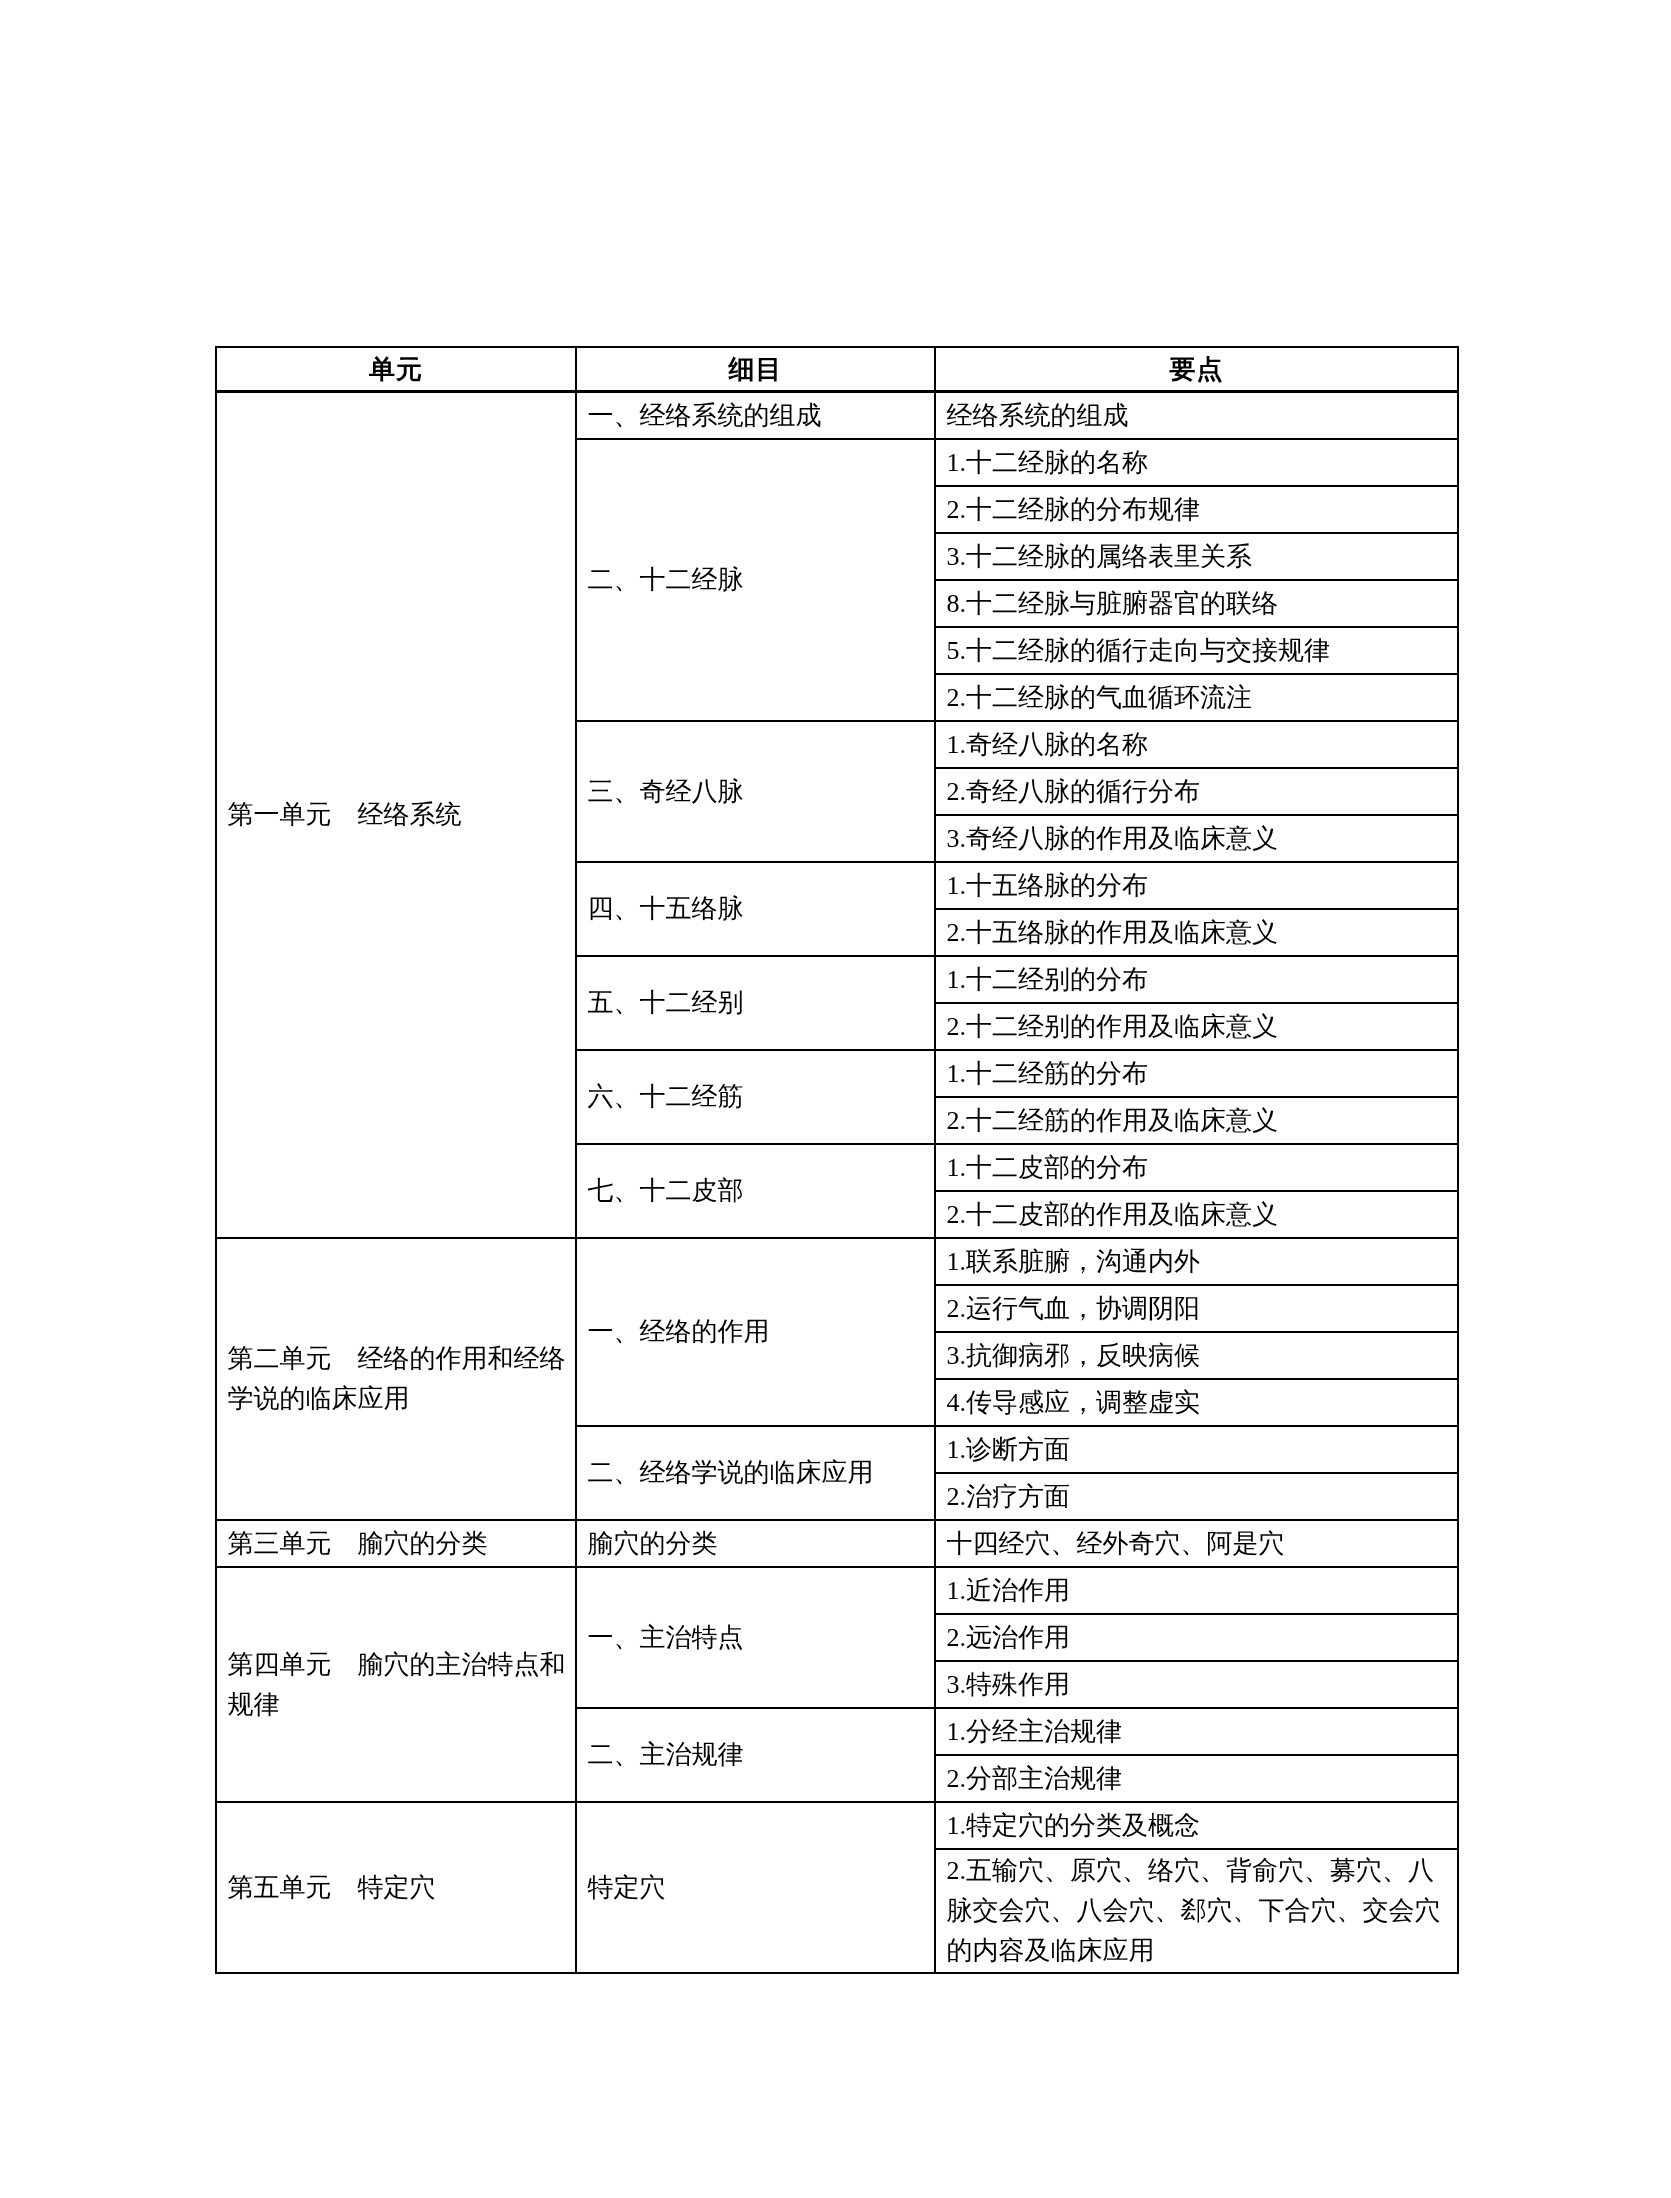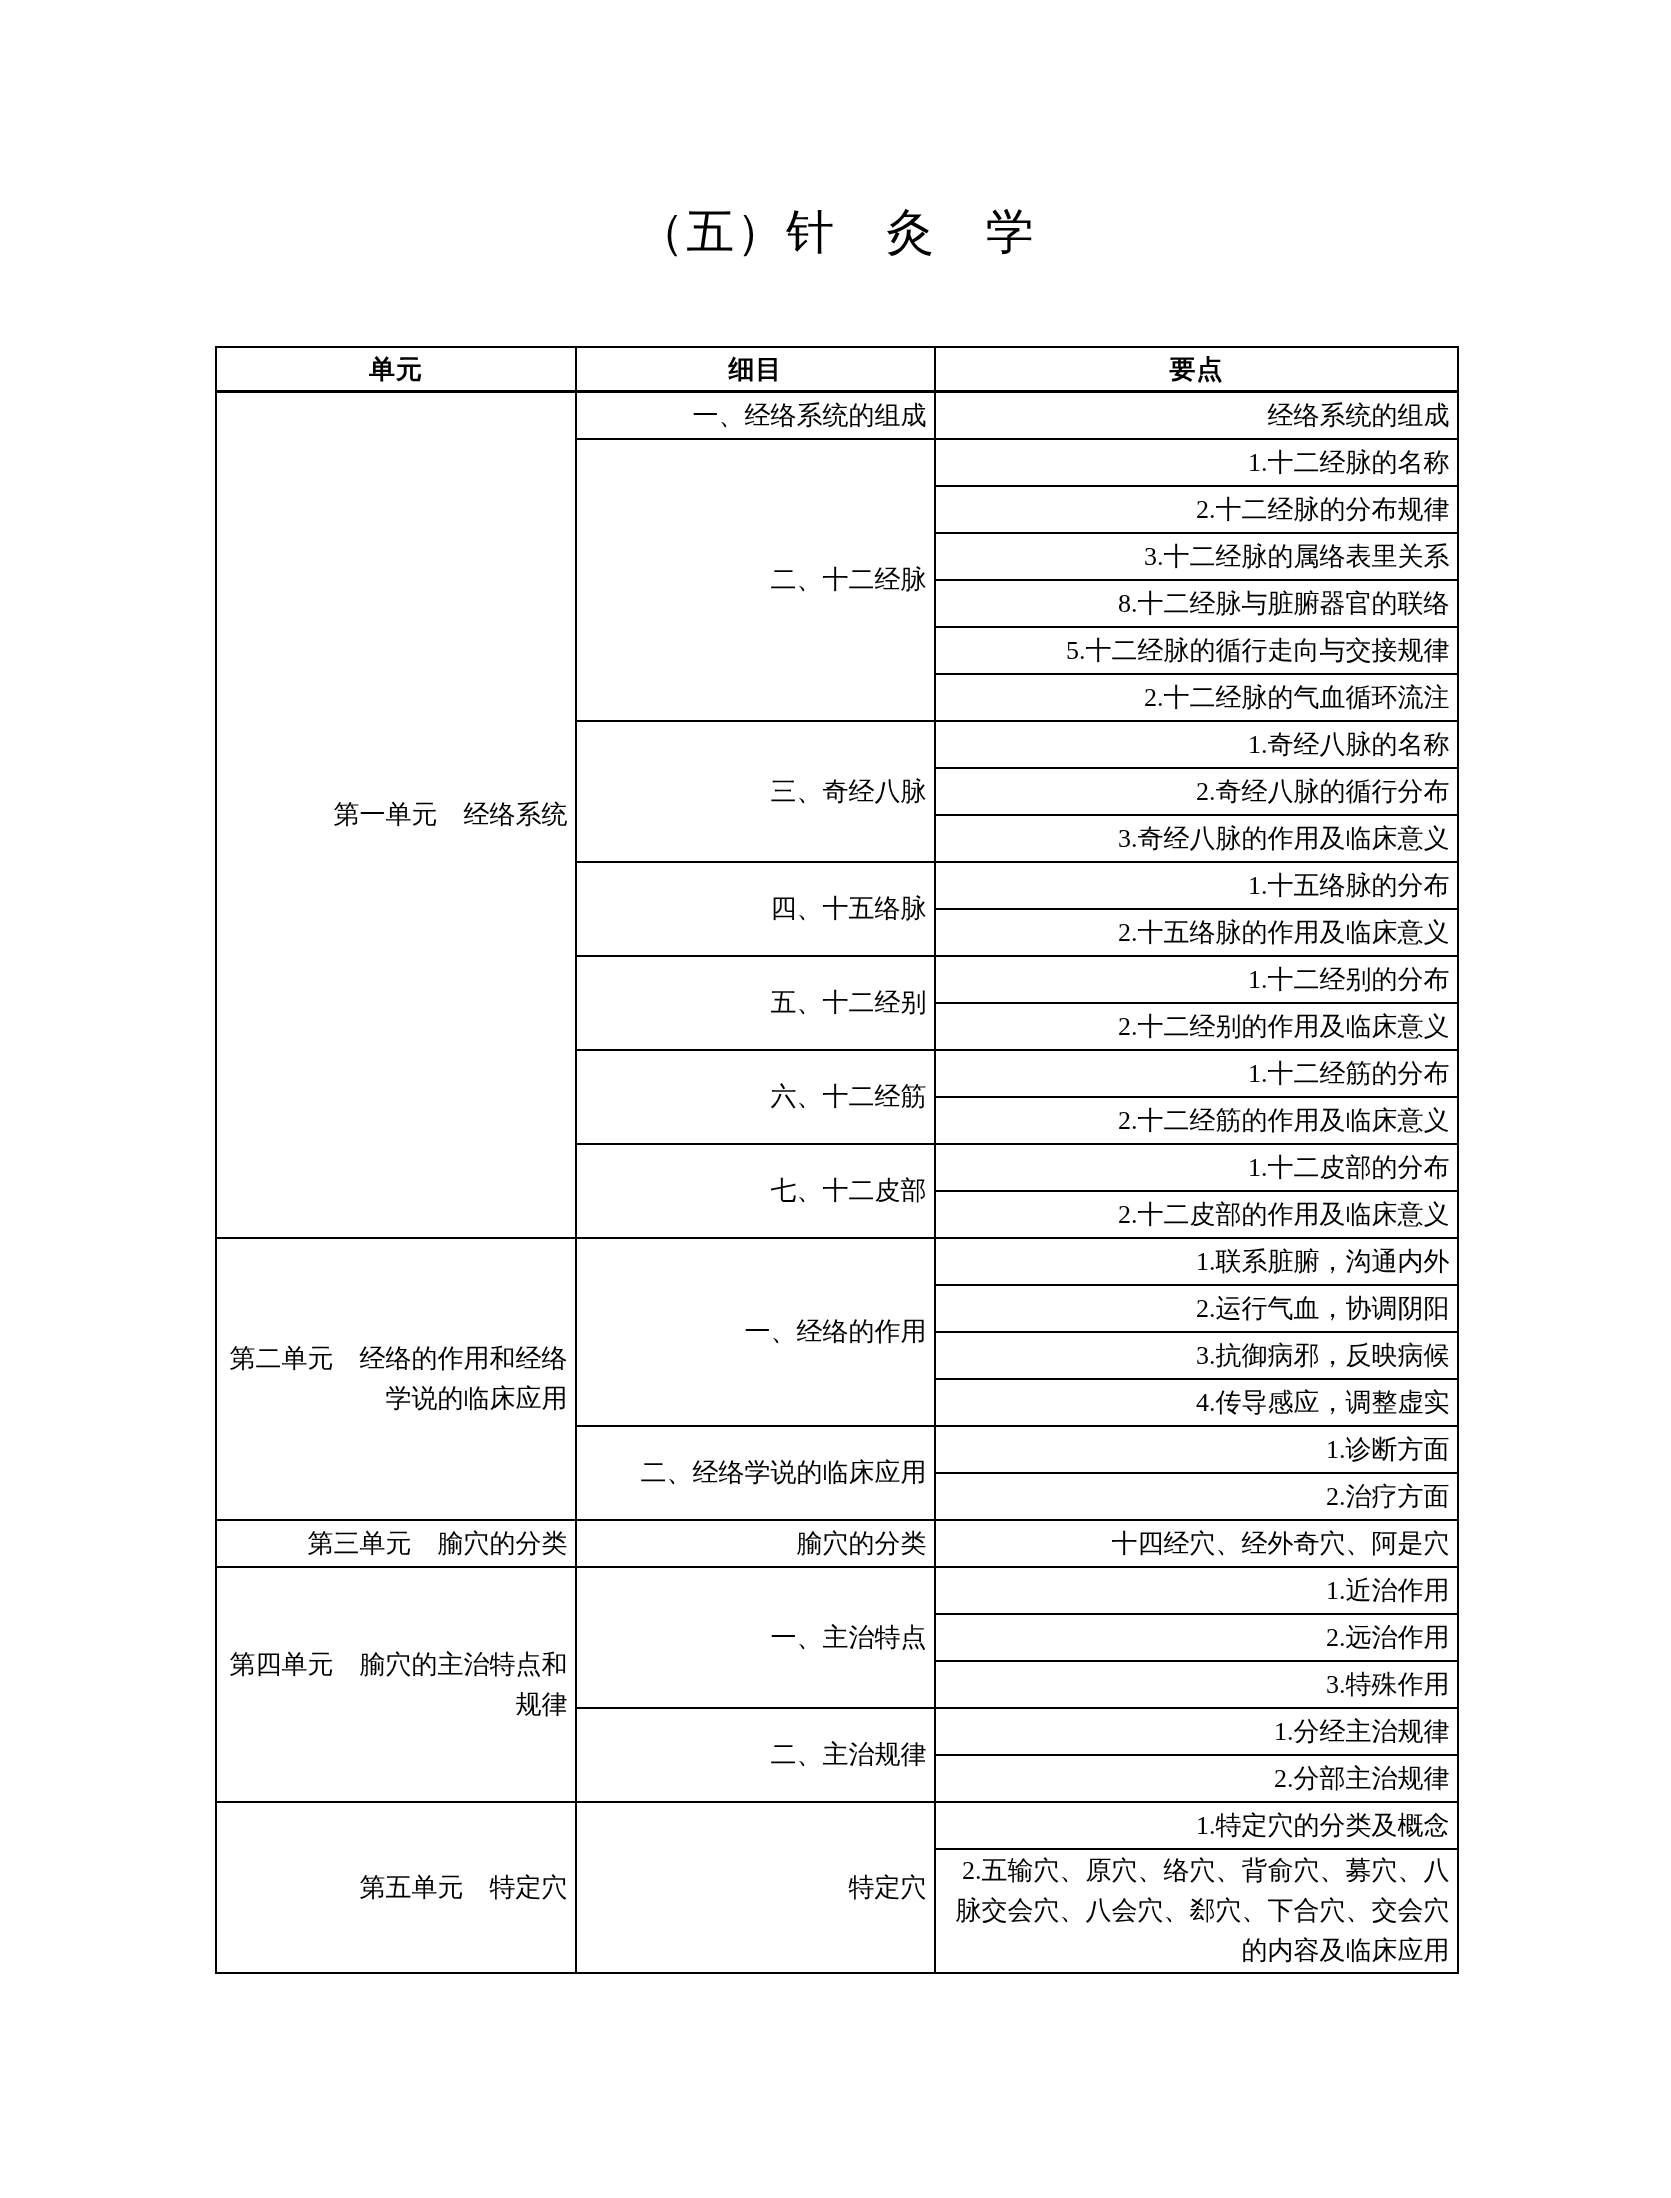--- a/index.html
+++ b/index.html
@@ -42,39 +42,38 @@
   table.syllabus th {
     height:40px;
     font-weight:700;
     text-align:center;
     border-bottom:3.8px solid #000;
     letter-spacing:1px;
   }
   table.syllabus td {
     height:43px;
     line-height:40px;
-    text-align:right;
+    text-align:left;
     padding:1px 7.6px 1px 10.5px;
   }
   td.unit-cell { line-height:42px; }
   td.point-cell { line-height:42px; }
   .page-number {
     position:absolute;
     top:2095px; left:0; right:0;
     text-align:center;
     font-size:30px;
     line-height:34px;
   }
 </style>
 </head>
 <body>
 
 <div class="page">
 
-  <div class="doc-title">（五）针　灸　学</div>
 
   <table class="syllabus">
     <colgroup>
         <col class="c1">
         <col class="c2">
         <col class="c3">
       </colgroup>
     <thead>
       <tr>
         <th>单元</th>

